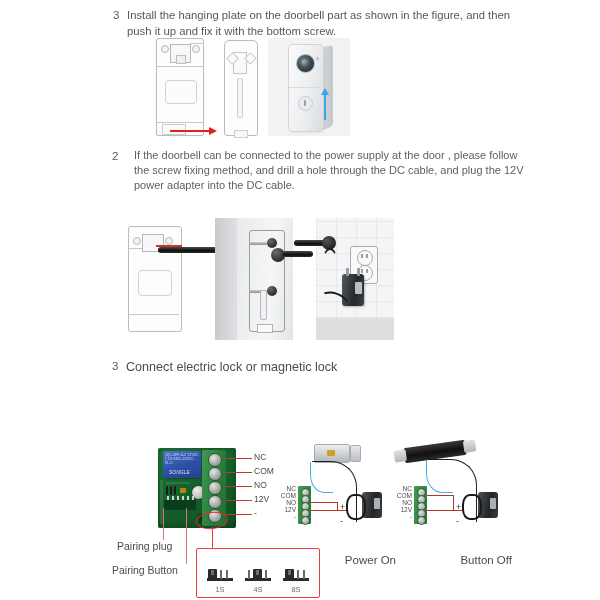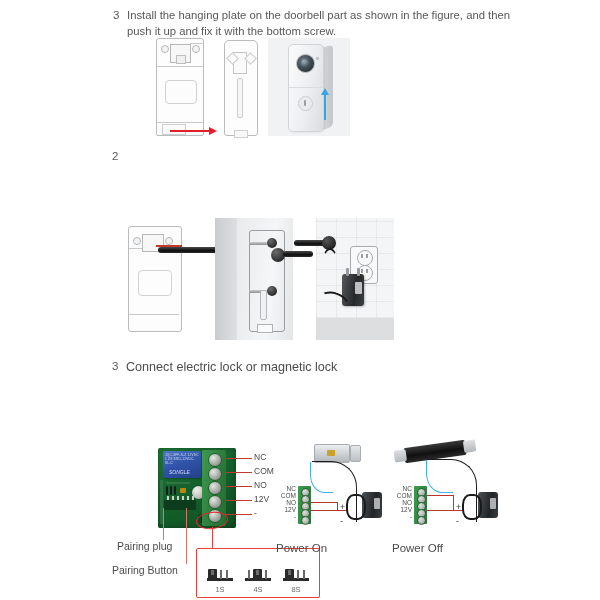--- a/index.html
+++ b/index.html
@@ -360,21 +360,21 @@
     position: absolute; top: 36px; width: 26px; text-align: center;
     font-size: 7.5px; color: #6a6a6c;
   }
 
   
   .pw-fig { position: absolute; width: 120px; height: 110px; }
   #fig-power-on  { left: 276px; top: 442px; }
   #fig-power-off { left: 392px; top: 442px; }
 
   .pw-caption {
-    position: absolute; top: 100px; width: 120px; text-align: left;
+    position: absolute; top: 112px; width: 120px; text-align: right;
     font-size: 11.5px; color: #4b4b4d;
   }
   .mini-term {
     position: absolute; width: 13px; height: 38px;
     background: linear-gradient(100deg,#3f9b4f,#2a7739);
     border-radius: 1px;
   }
   .mini-hole {
     position: absolute; left: 3px; width: 7px; height: 7px; border-radius: 50%;
     background: radial-gradient(circle at 35% 32%, #dfe3de, #8d938d);
@@ -469,20 +469,21 @@
       <div class="bell-led"></div>
       <div class="bell-seam"></div>
       <div class="bell-btn"></div>
       <div class="blue-arrow-up"></div>
     </div>
   </div>
 
   <div class="step" id="step-2">
     <div class="step-num">2</div>
     <div class="step-body">
+      <div class="step-text indent">If the doorbell can be connected to the power supply at the door , please follow the screw fixing method, and drill a hole through the DC cable,  and plug the 12V power adapter into the DC cable.</div>
     </div>
   </div>
 
   <div class="fig" id="fig-wallplate">
     <div class="wp-body"></div>
     <div class="wp-line" style="left:9px; top:26px; width:50px;"></div>
     <div class="wp-line" style="left:9px; top:92px; width:50px;"></div>
     <div class="wp-bracket"></div>
     <div class="wp-window"></div>
     <div class="plate-screw" style="left:13px; top:15px;"></div>
@@ -675,16 +676,16 @@
     <div class="wire-black" style="left:36px; top:17px; width:48px; height:62px; border-radius:0 26px 0 0; border-left:none; border-bottom:none;"></div>
     <div class="wire-red" style="left:35px; top:53px; width:26px;"></div>
     <div class="wire-red" style="left:35px; top:68px; width:36px;"></div>
     <div class="wire-red" style="left:61px; top:53px; width:1px; height:16px;"></div>
     <div class="plug-sign" style="left:64px; top:60px;">+</div>
     <div class="plug-sign" style="left:64px; top:74px;">-</div>
     <div class="pw-adapter" style="left:86px; top:50px;">
       <div class="pw-adapter-lbl"></div>
     </div>
     <div class="pw-coil" style="left:70px; top:52px;"></div>
-    <div class="pw-caption">Power Off</div>
+    <div class="pw-caption">Button Off</div>
   </div>
 
 </div>
 
 </body></html>

